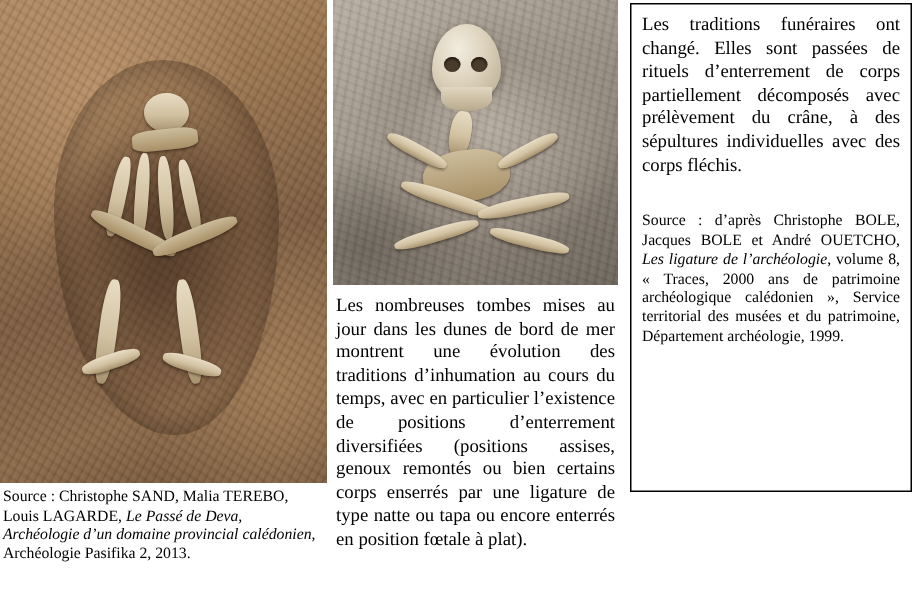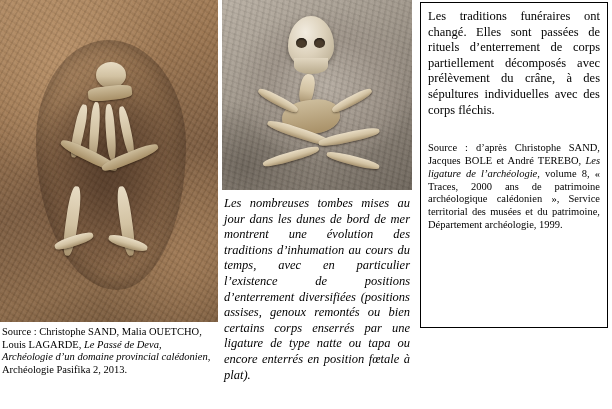--- a/index.html
+++ b/index.html
@@ -47,21 +47,20 @@
     text-align: left;
   }
 
   
   .col-mid {
     position: absolute;
     left: 222px;
     top: 0;
     width: 190px;
     height: 409px;
-    font-style: italic;
   }
   .photo-mid {
     position: absolute;
     left: 0;
     top: 0;
     width: 190px;
     height: 190px;
     background: #9a8f84;
     overflow: hidden;
   }
@@ -196,21 +195,21 @@
       <div class="bone" style="left:122px; top:106px; width:9px; height:50px; transform:rotate(-12deg);"></div>
       <div class="bone dark" style="left:58px; top:150px; width:62px; height:11px; transform:rotate(26deg);"></div>
       <div class="bone dark" style="left:100px; top:152px; width:60px; height:11px; transform:rotate(-22deg);"></div>
       <div class="bone" style="left:66px; top:186px; width:12px; height:70px; transform:rotate(8deg);"></div>
       <div class="bone" style="left:120px; top:186px; width:12px; height:70px; transform:rotate(-8deg);"></div>
       <div class="bone" style="left:54px; top:236px; width:40px; height:10px; transform:rotate(-18deg);"></div>
       <div class="bone" style="left:108px; top:238px; width:40px; height:10px; transform:rotate(16deg);"></div>
     </div>
 
     <div class="caption-left">
-      <span>Source : Christophe SAND, Malia OUETCHO, Louis LAGARDE, </span><span class="it">Le Passé de Deva, Archéologie d’un domaine provincial calédonien</span><span>, Archéologie Pasifika 2, 2013.</span>
+      <span>Source : Christophe SAND, Malia TEREBO, Louis LAGARDE, </span><span class="it">Le Passé de Deva, Archéologie d’un domaine provincial calédonien</span><span>, Archéologie Pasifika 2, 2013.</span>
     </div>
   </div>
 
   <div class="col-mid">
 
     <div class="photo-mid">
       <div class="dirt-mid"></div>
 
       <div class="skull">
         <div class="eye" style="left:8px; top:22px;"></div>
@@ -227,17 +226,17 @@
       <div class="bone" style="left:40px; top:152px; width:58px; height:9px; transform:rotate(-16deg);"></div>
       <div class="bone" style="left:104px; top:156px; width:54px; height:9px; transform:rotate(14deg);"></div>
     </div>
 
     <div class="text-mid">Les nombreuses tombes mises au jour dans les dunes de bord de mer montrent une évolution des traditions d’inhumation au cours du temps, avec en particulier l’existence de positions d’enterrement diversifiées (positions assises, genoux remontés ou bien certains corps enserrés par une ligature de type natte ou tapa ou encore enterrés en position fœtale à plat).</div>
   </div>
 
   <div class="col-right">
     <div class="text-right">Les traditions funéraires ont changé. Elles sont passées de rituels d’enterrement de corps partiellement décomposés avec prélèvement du crâne, à des sépultures individuelles avec des corps fléchis.</div>
     <div class="source-right">
-      <span>Source : d’après Christophe SAND, Jacques BOLE et André TEREBO, </span><span class="it">Les ligature de l’archéologie</span><span>, volume 8, « Traces, 2000 ans de patrimoine archéologique calédonien », Service territorial des musées et du patrimoine, Département archéologie, 1999.</span>
+      <span>Source : d’après Christophe BOLE, Jacques BOLE et André OUETCHO, </span><span class="it">Les ligature de l’archéologie</span><span>, volume 8, « Traces, 2000 ans de patrimoine archéologique calédonien », Service territorial des musées et du patrimoine, Département archéologie, 1999.</span>
     </div>
   </div>
 
 </div>
 
 </body></html>

